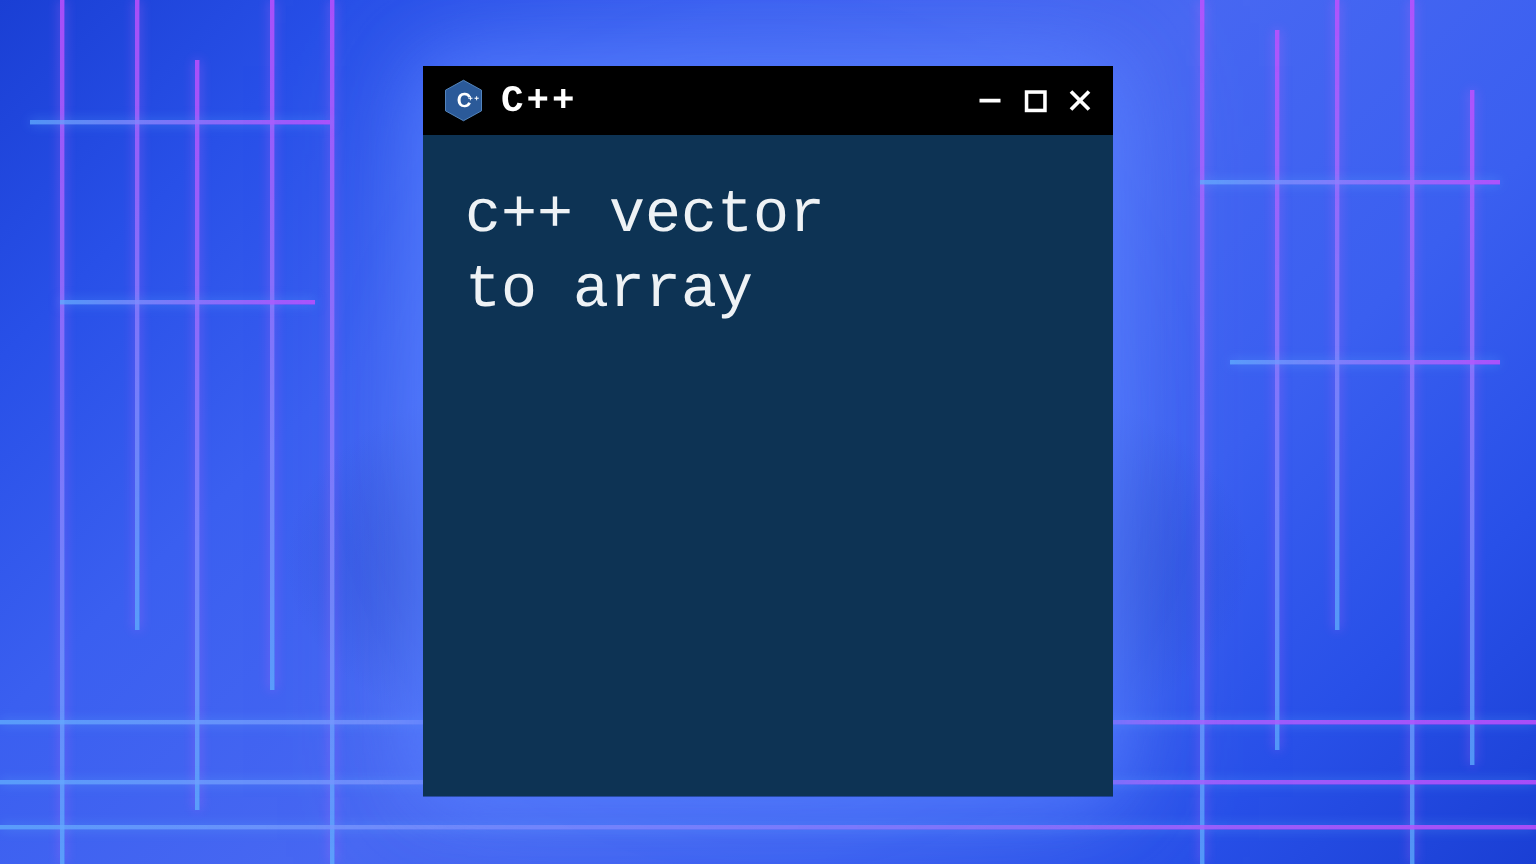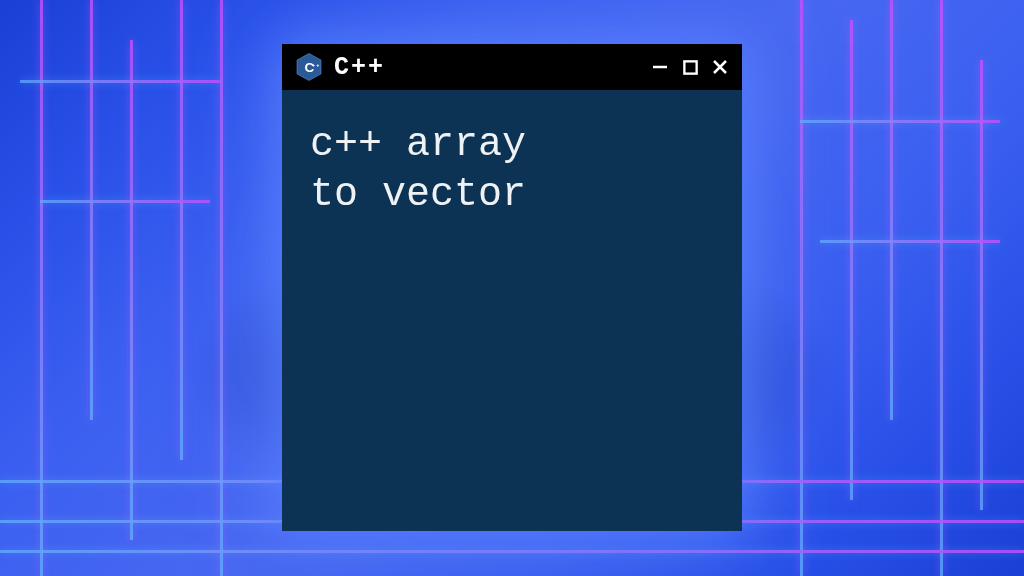--- a/index.html
+++ b/index.html
@@ -157,16 +157,16 @@
       </div>
       <div class="ctrl">
         <svg width="18" height="18" viewBox="0 0 18 18">
             <line x1="3" y1="3" x2="15" y2="15" stroke="#ffffff" stroke-width="2.5"></line>
             <line x1="15" y1="3" x2="3" y2="15" stroke="#ffffff" stroke-width="2.5"></line>
           </svg>
       </div>
     </div>
   </div>
   <div class="window-body">
-    <div class="content-text"><span>c++ array</span>
-<span>to vector</span></div>
+    <div class="content-text"><span>c++ vector</span>
+<span>to array</span></div>
   </div>
 </div>
 
 </body></html>

